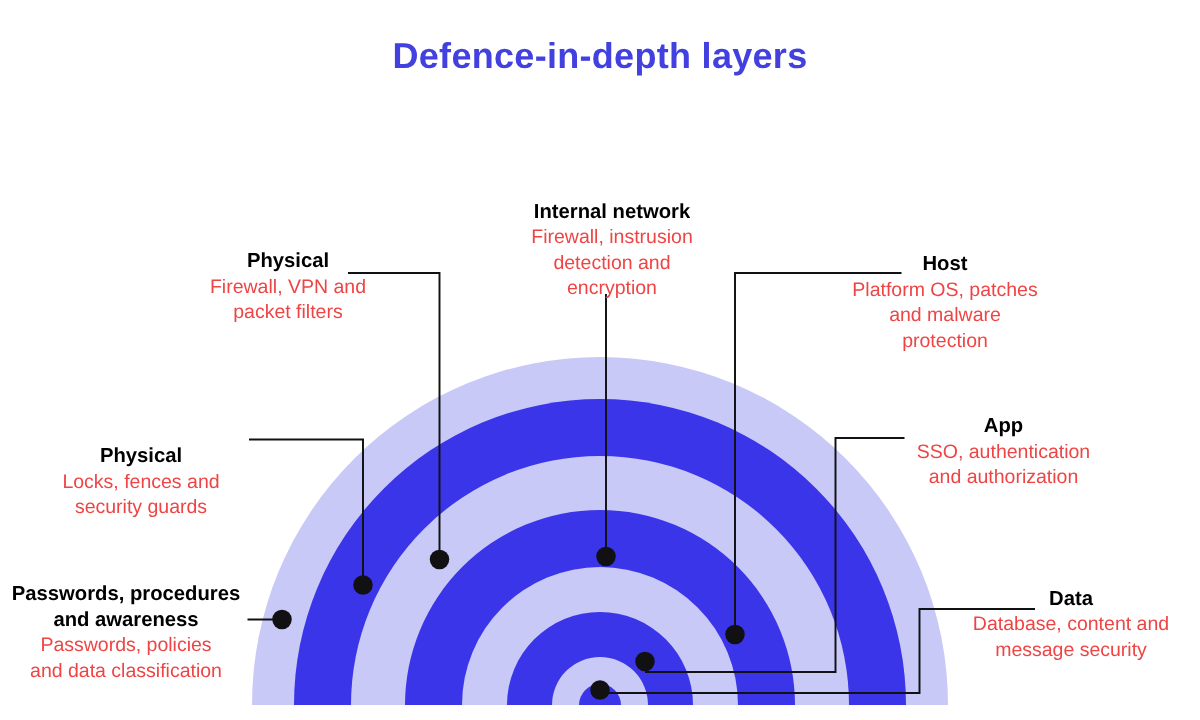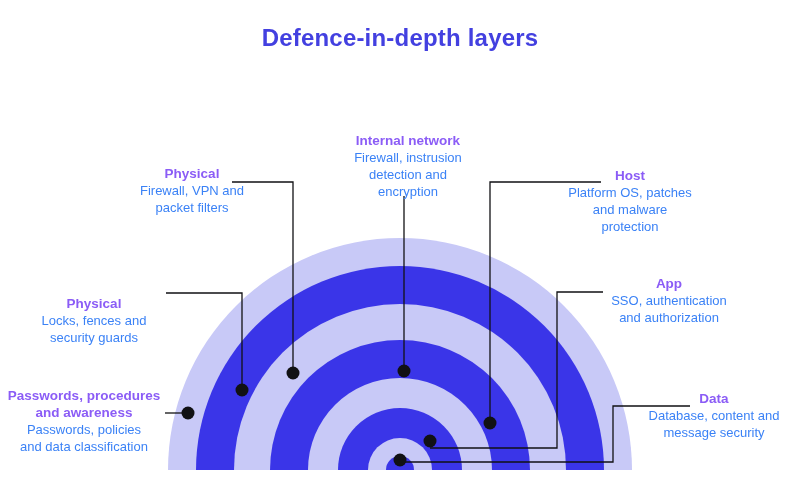--- a/index.html
+++ b/index.html
@@ -40,28 +40,28 @@
     height: 480px;
   }
   .callout {
     position: absolute;
     color: #1d1d1f;
   }
   .callout .c-title {
     font-size: 13.5px;
     font-weight: bold;
     line-height: 17px;
-    color: #8b5cf6;
+    color: #000000;
     white-space: pre-line;
   }
   .callout .c-desc {
     font-size: 13px;
     font-weight: normal;
     line-height: 17px;
-    color: #3b82f6;
+    color: #ef4444;
     white-space: pre-line;
   }
   .ta-center{ text-align: center; }
 </style>
 </head>
 <body>
 
 <div id="stage">
 
   <div id="title">Defence-in-depth layers</div>

